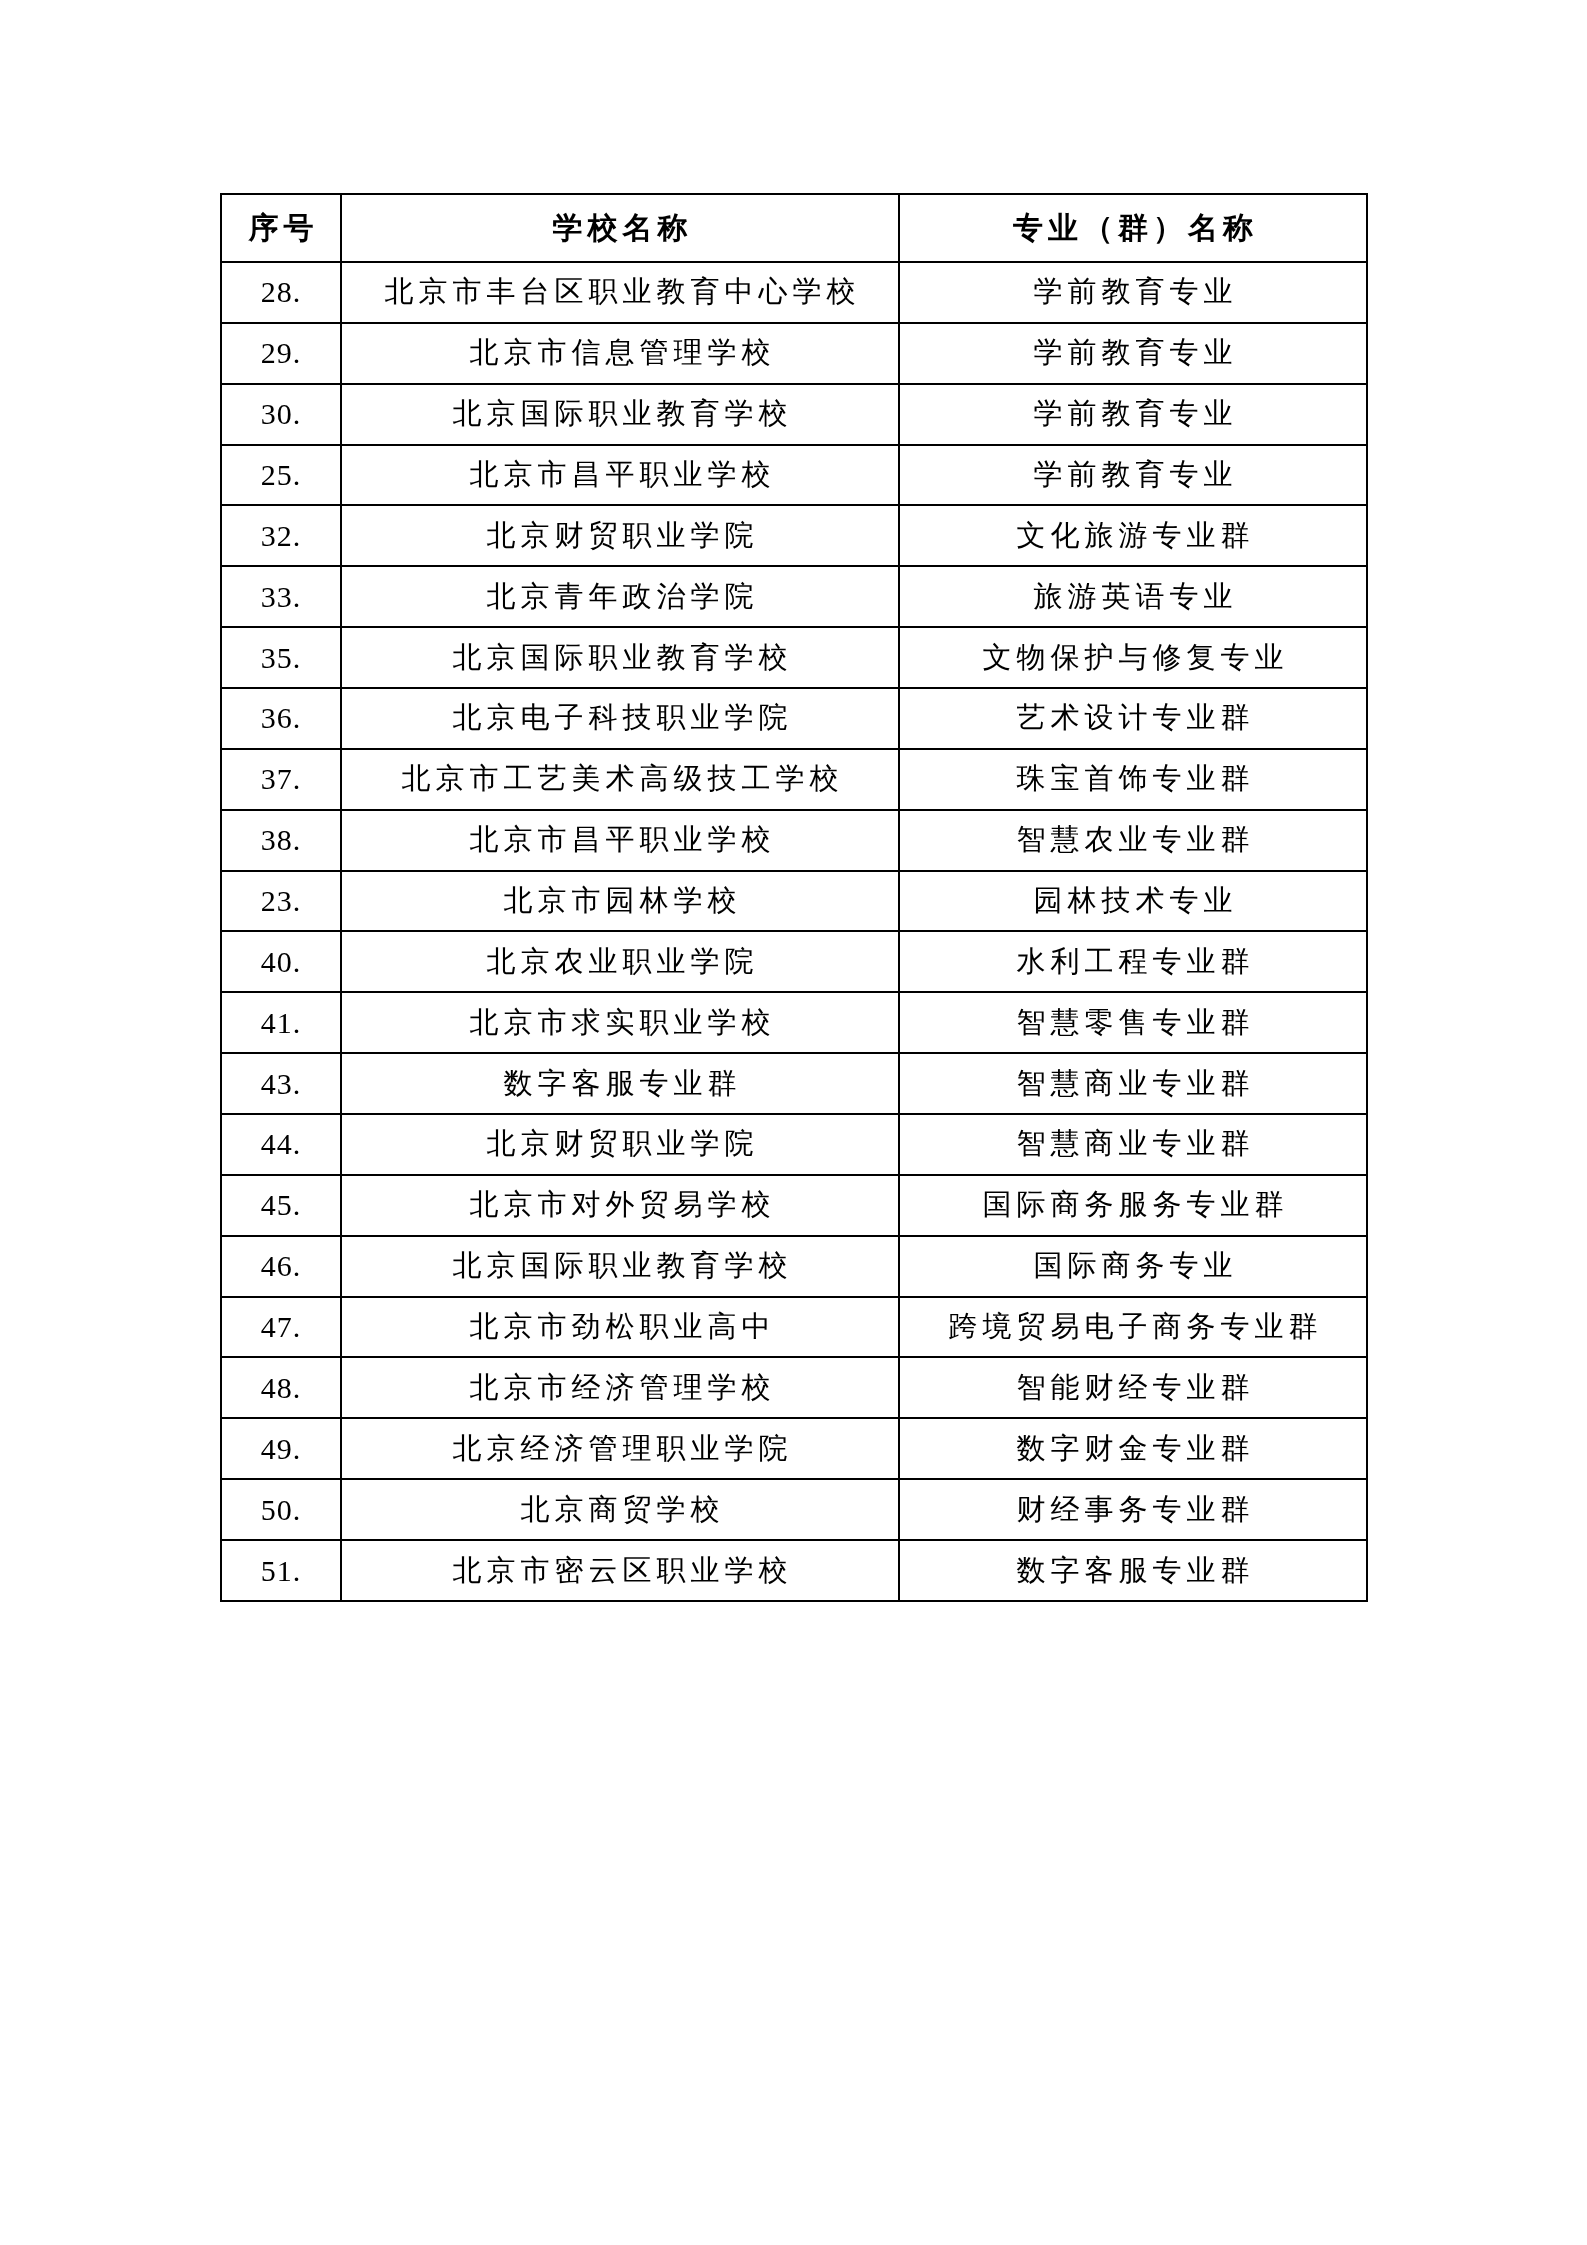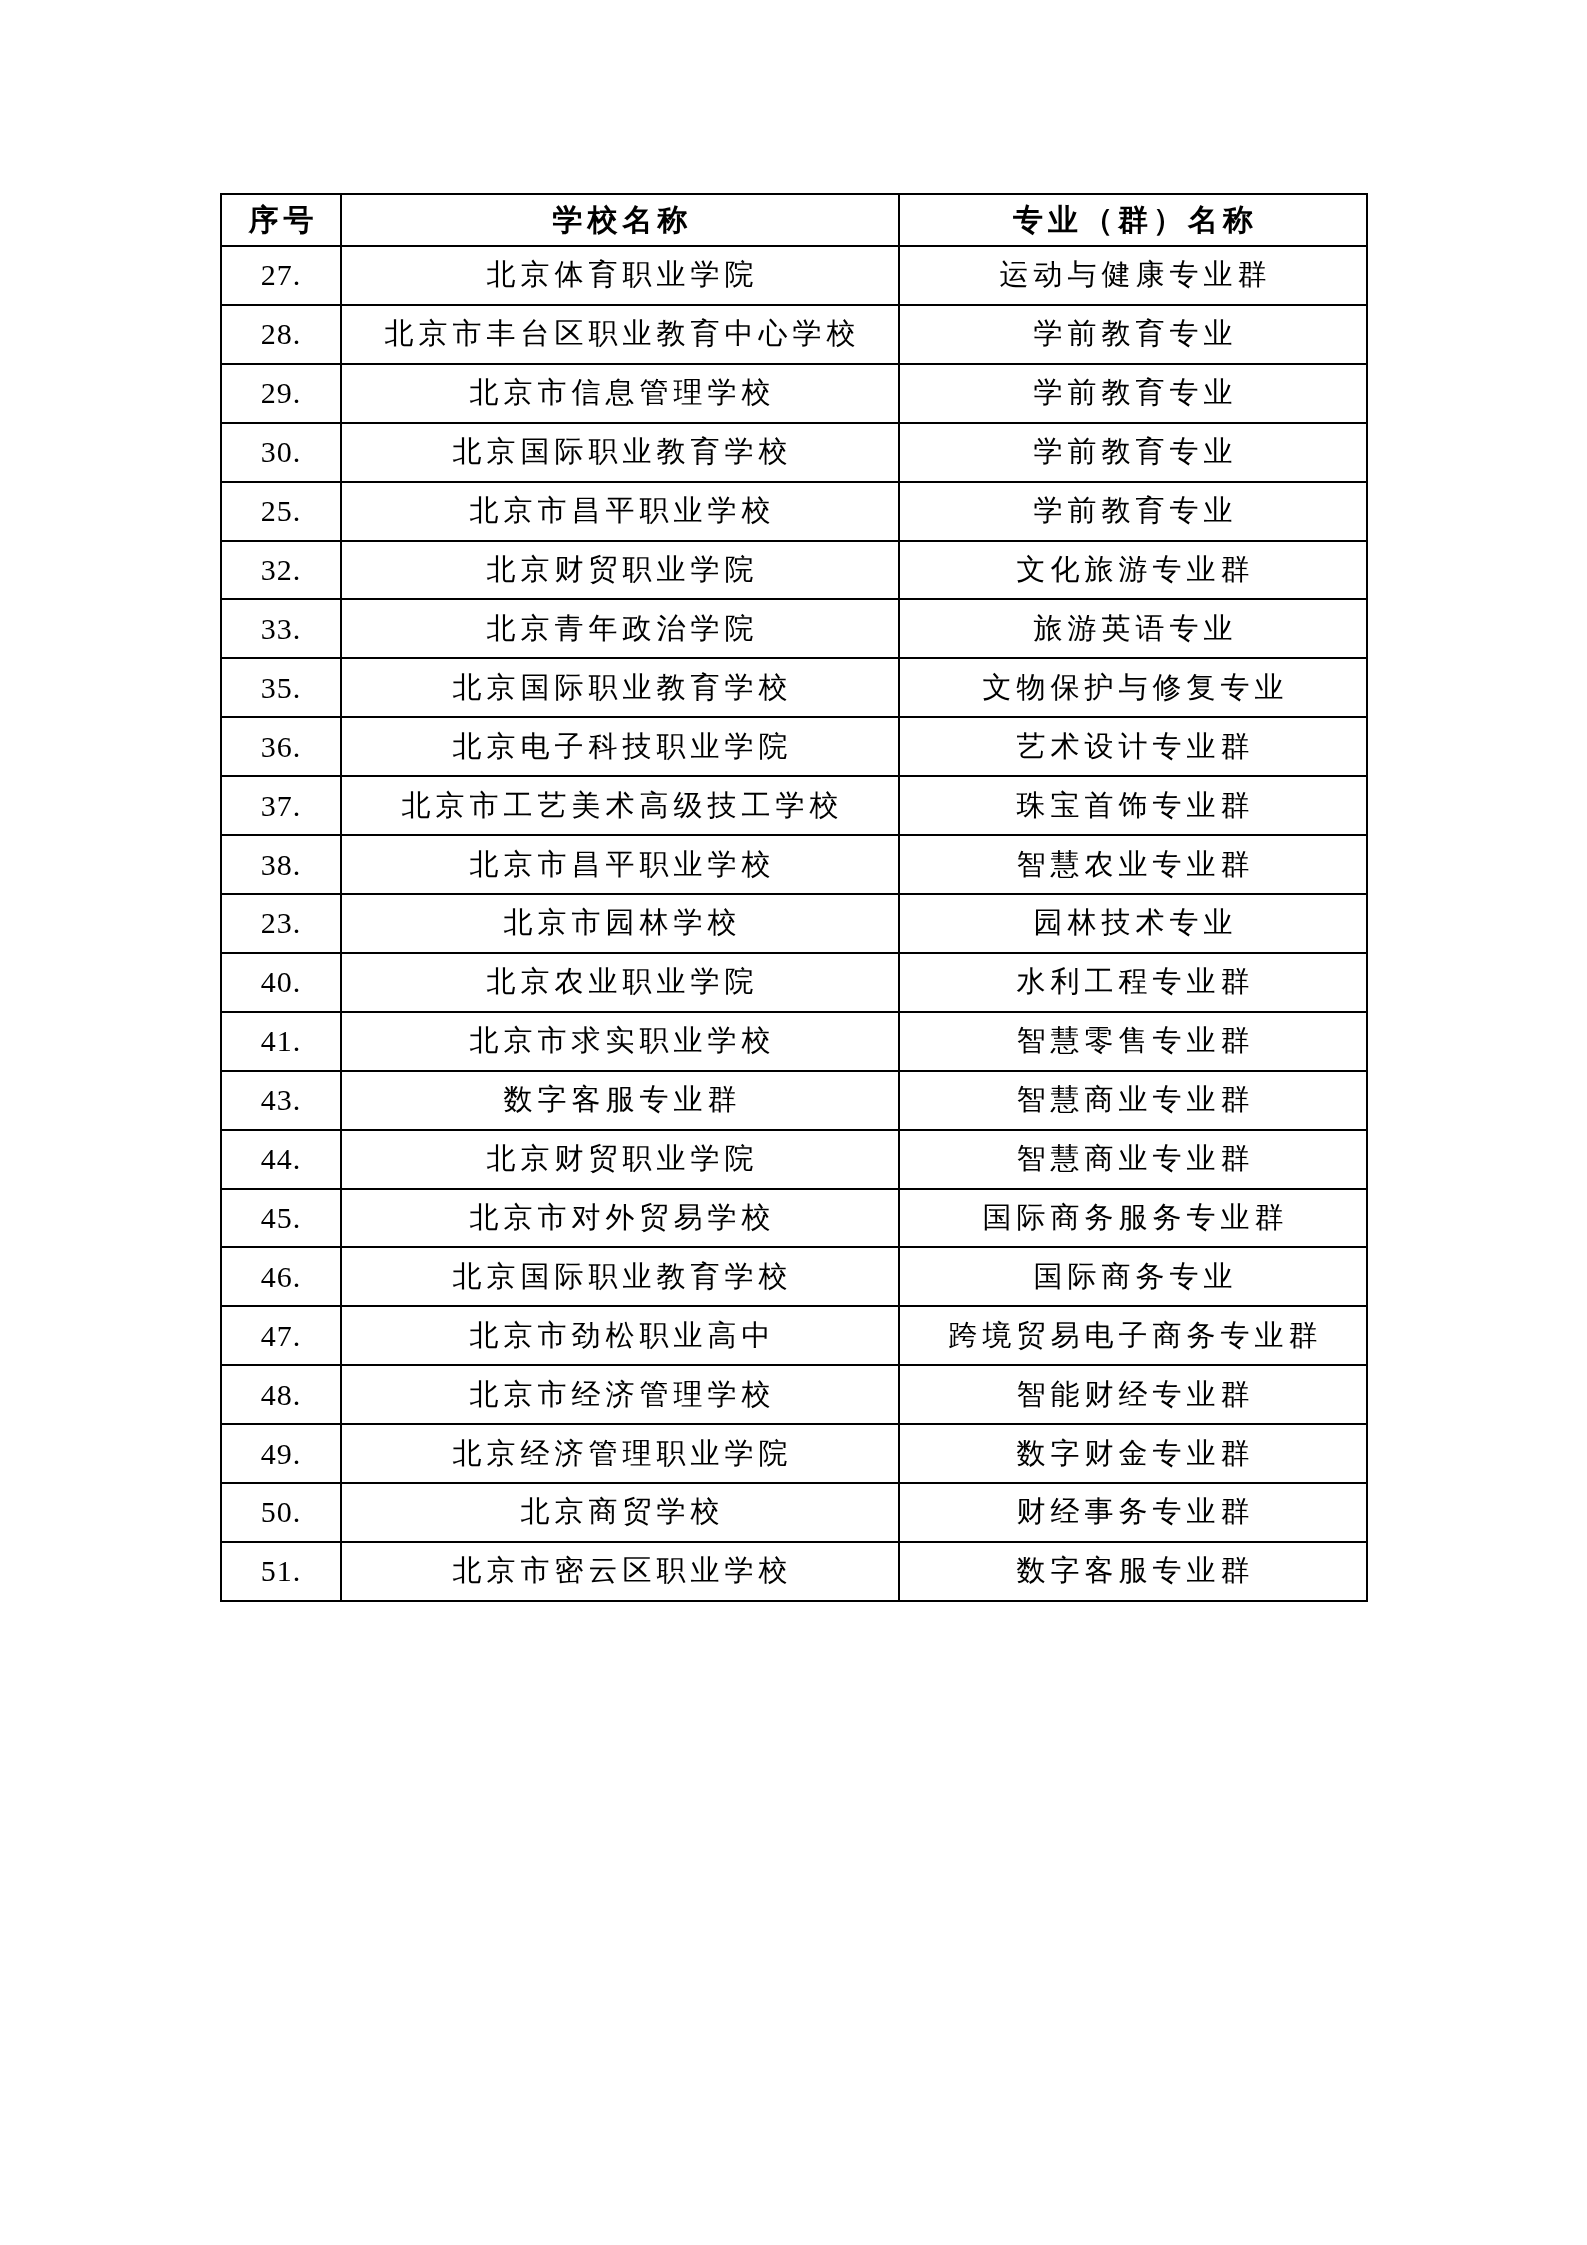--- a/index.html
+++ b/index.html
@@ -37,21 +37,21 @@
   .doc-table th,
   .doc-table td {
     border: 2px solid #000000;
     text-align: center;
     vertical-align: middle;
     padding: 0;
     overflow: hidden;
     white-space: nowrap;
   }
   .doc-table thead tr {
-    height: 52px;
+    height: 68px;
   }
   .doc-table th {
     font-size: 30px;
     font-weight: bold;
     letter-spacing: 5px;
     text-indent: 5px; 
   }
   .doc-table td.cell-no {
     font-size: 30px;
     letter-spacing: 1px;
@@ -77,25 +77,20 @@
     </colgroup>
     <thead>
       <tr>
         <th>序号</th>
         <th>学校名称</th>
         <th>专业（群）名称</th>
       </tr>
     </thead>
     <tbody>
         <tr>
-          <td class="cell-no">27.</td>
-          <td class="cell-school">北京体育职业学院</td>
-          <td class="cell-major">运动与健康专业群</td>
-        </tr>
-        <tr>
           <td class="cell-no">28.</td>
           <td class="cell-school">北京市丰台区职业教育中心学校</td>
           <td class="cell-major">学前教育专业</td>
         </tr>
         <tr>
           <td class="cell-no">29.</td>
           <td class="cell-school">北京市信息管理学校</td>
           <td class="cell-major">学前教育专业</td>
         </tr>
         <tr>

